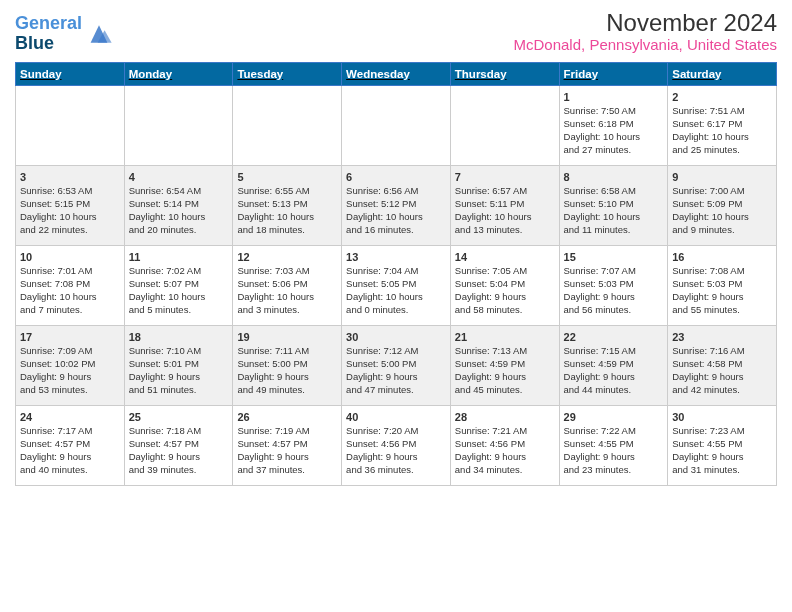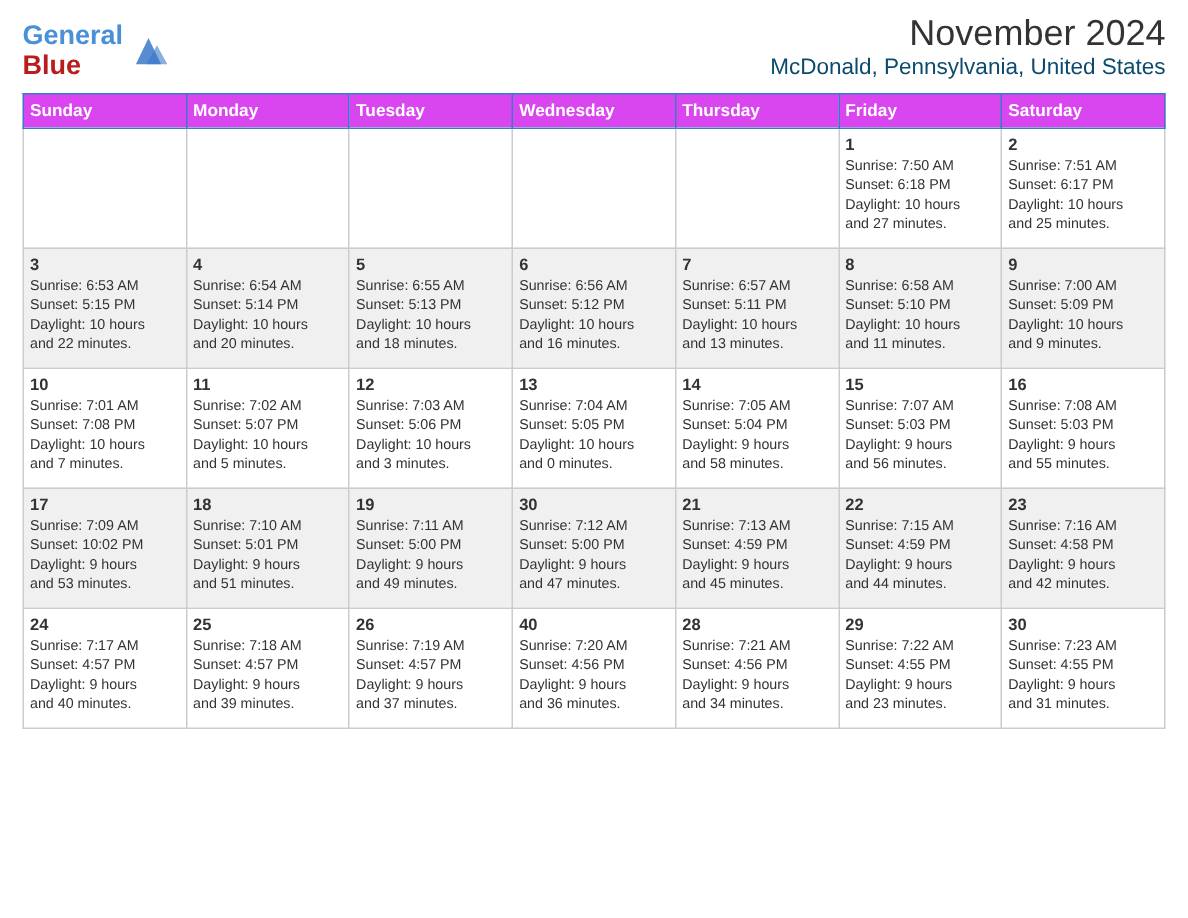--- a/index.html
+++ b/index.html
@@ -43,29 +43,30 @@
       text-align: right;
     }
     .month-title {
       font-size: 24px;
       font-weight: normal;
       color: #333;
       line-height: 1.1;
     }
     .location {
       font-size: 15px;
-      color: #0c4a6e;
+      color: #ec4899;
     }
     table {
       width: 100%;
       border-collapse: collapse;
       table-layout: fixed;
     }
     thead tr {
-      background-color: #d946ef;
+      background-color: #0369a1;
+      text-decoration: underline;
     }
     thead th {
       color: #fff;
       font-size: 11.5px;
       font-weight: bold;
       padding: 5px 4px;
       text-align: left;
       border: 1px solid #3a78c9;
     }
     tbody tr {
@@ -99,21 +100,21 @@
 </head>
 <body>
 
 <div class="container">
   <div class="header-row">
     <div class="logo">
       <div>
         <div style="display:flex;align-items:center;">
           <span class="logo-text">
             <span>General</span><br>
-            <span style="color:#b91c1c;">Blue</span>
+            <span style="color:#0c4a6e;">Blue</span>
           </span>
           <svg class="logo-icon" viewBox="0 0 40 35" xmlns="http://www.w3.org/2000/svg">
             <polygon points="8,30 20,5 32,30" fill="#3a78c9" opacity="0.85"></polygon>
             <polygon points="18,30 28,12 38,30" fill="#3a78c9" opacity="0.6"></polygon>
           </svg>
         </div>
       </div>
     </div>
     <div class="title-block">
       <div class="month-title">November 2024</div>

